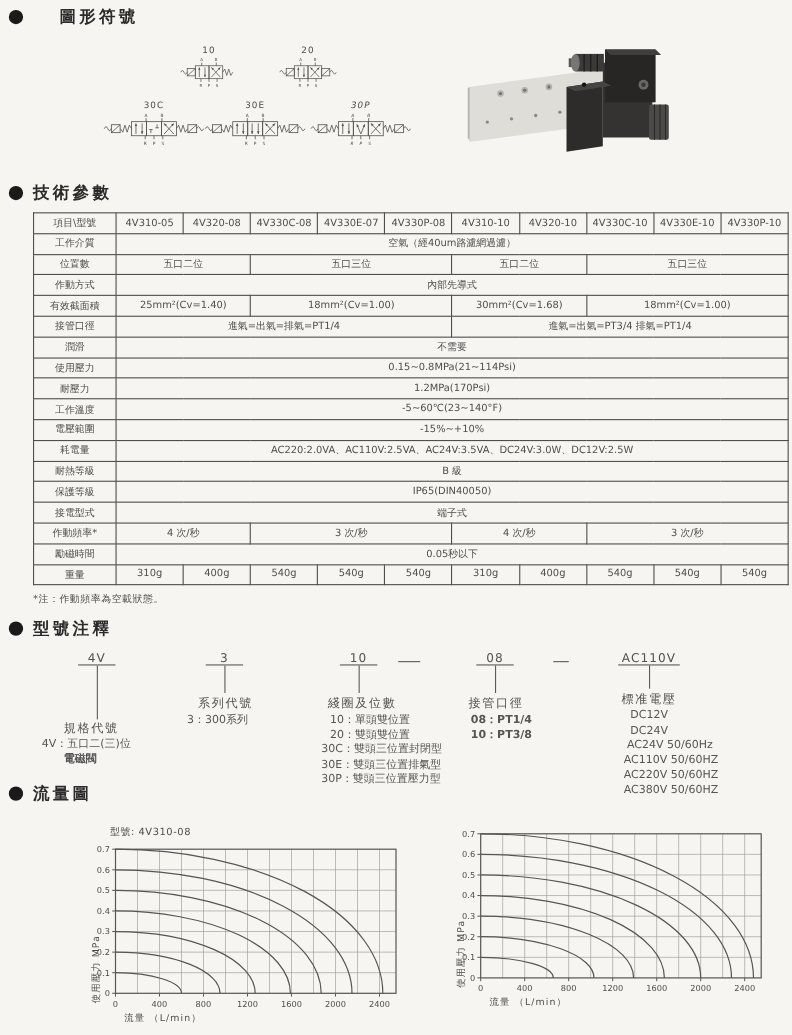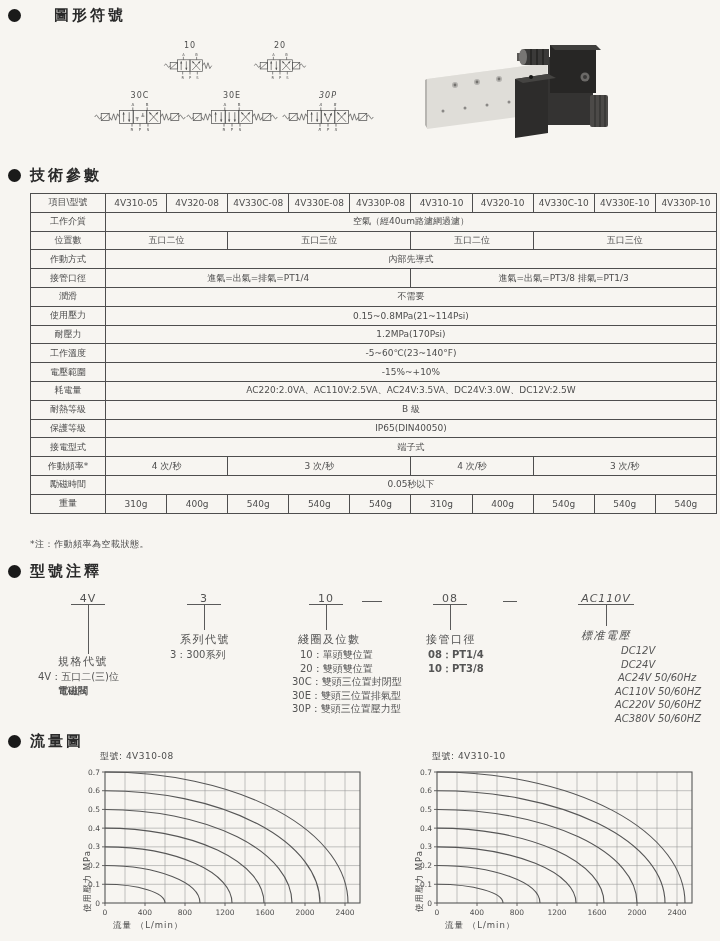--- a/index.html
+++ b/index.html
@@ -292,21 +292,21 @@
         <col style="width:61.1px">
         <col style="width:61.1px">
         <col style="width:61.1px">
       </colgroup>
       <tbody>
         <tr>
           <th>項目\型號</th>
           <th>4V310-05</th>
           <th>4V320-08</th>
           <th>4V330C-08</th>
-          <th>4V330E-08</th>
+          <th>4V330E-07</th>
           <th>4V330P-08</th>
           <th>4V310-10</th>
           <th>4V320-10</th>
           <th>4V330C-10</th>
           <th>4V330E-10</th>
           <th>4V330P-10</th>
         </tr>
         <tr>
           <th>工作介質</th>
           <td colspan="10">空氣（經40um路濾網過濾）</td>
@@ -316,23 +316,30 @@
           <td colspan="2">五口二位</td>
           <td colspan="3">五口三位</td>
           <td colspan="2">五口二位</td>
           <td colspan="3">五口三位</td>
         </tr>
         <tr>
           <th>作動方式</th>
           <td colspan="10">內部先導式</td>
         </tr>
         <tr>
+          <th>有效截面積</th>
+          <td colspan="2">25mm²(Cv=1.40)</td>
+          <td colspan="3">18mm²(Cv=1.00)</td>
+          <td colspan="2">30mm²(Cv=1.68)</td>
+          <td colspan="3">18mm²(Cv=1.00)</td>
+        </tr>
+        <tr>
           <th>接管口徑</th>
           <td colspan="5">進氣=出氣=排氣=PT1/4</td>
-          <td colspan="5">進氣=出氣=PT3/8  排氣=PT1/3</td>
+          <td colspan="5">進氣=出氣=PT3/4  排氣=PT1/4</td>
         </tr>
         <tr>
           <th>潤滑</th>
           <td colspan="10">不需要</td>
         </tr>
         <tr>
           <th>使用壓力</th>
           <td colspan="10">0.15~0.8MPa(21~114Psi)</td>
         </tr>
         <tr>
@@ -439,36 +446,36 @@
   <div class="mcode" style="left:22px;top:0;width:36px;">08</div>
   <div class="mbar" style="left:23px;top:12px;width:34px;"></div>
   <div class="mline" style="left:39.5px;top:13px;height:25px;"></div>
   <div class="mtitle" style="left:16px;top:40px;">接管口徑</div>
   <div class="mlist" style="left:18px;top:56px;font-weight:bold;">
     <div>08：PT1/4</div>
     <div>10：PT3/8</div>
   </div>
 </div>
 
-<div class="mgroup" style="left:561px;top:592px;width:160px;height:140px;font-style:italic;">
+<div class="mgroup" style="left:545px;top:592px;width:160px;height:140px;">
   <div class="mcode" style="left:15px;top:0;width:60px;">AC110V</div>
   <div class="mbar" style="left:17px;top:12px;width:56px;"></div>
   <div class="mline" style="left:44.5px;top:13px;height:21px;"></div>
   <div class="mtitle" style="left:20px;top:36px;">標准電壓</div>
-  <div class="mlist" style="left:22px;top:52px;margin-left:32px;">
+  <div class="mlist" style="left:22px;top:52px;">
     <div class="ind2">DC12V</div>
     <div class="ind2">DC24V</div>
     <div class="ind3">AC24V  50/60Hz</div>
     <div>AC110V 50/60HZ</div>
     <div>AC220V 50/60HZ</div>
     <div>AC380V 50/60HZ</div>
   </div>
 </div>
 
-<div class="sec" style="top:732px;">
+<div class="sec" style="top:712px;">
   <span class="bullet"></span>
   <span class="sec-title">流量圖</span>
 </div>
 
 <div class="chart" style="left:80px;top:750px;">
   <div class="chart-title">型號: 4V310-08</div>
   <div><svg class="cv" width="300" height="176" viewBox="0 0 300 176">
         <line class="g" x1="45" y1="8" x2="45" y2="139"></line>
         <line class="g" x1="65" y1="8" x2="65" y2="139"></line>
         <line class="g" x1="85" y1="8" x2="85" y2="139"></line>
@@ -523,21 +530,20 @@
         <path class="c" d="M25 82.85714285714286 A127 56.14285714285714 0 0 1 152 139"></path>
         <path class="c" d="M25 64.14285714285714 A159 74.85714285714286 0 0 1 184 139"></path>
         <path class="c" d="M25 45.42857142857143 A187 93.57142857142857 0 0 1 212 139"></path>
         <path class="c" d="M25 26.714285714285708 A215 112.28571428571429 0 0 1 240 139"></path>
         <path class="c" d="M25 8 A243 131 0 0 1 268 139"></path>
         <text class="al" transform="rotate(-90 10 117)" x="10" y="117" text-anchor="middle">使用壓力 MPa</text>
         <text class="al" x="33" y="164">流量 （L/min）</text>
       </svg></div>
 </div>
 <div class="chart" style="left:412px;top:750px;">
-  <div class="chart-title">型號: 4V310-10</div>
   <div><svg class="cv" width="300" height="176" viewBox="0 0 300 176">
         <line class="g" x1="45" y1="8" x2="45" y2="139"></line>
         <line class="g" x1="65" y1="8" x2="65" y2="139"></line>
         <line class="g" x1="85" y1="8" x2="85" y2="139"></line>
         <line class="g" x1="105" y1="8" x2="105" y2="139"></line>
         <line class="g" x1="125" y1="8" x2="125" y2="139"></line>
         <line class="g" x1="145" y1="8" x2="145" y2="139"></line>
         <line class="g" x1="165" y1="8" x2="165" y2="139"></line>
         <line class="g" x1="185" y1="8" x2="185" y2="139"></line>
         <line class="g" x1="205" y1="8" x2="205" y2="139"></line>

